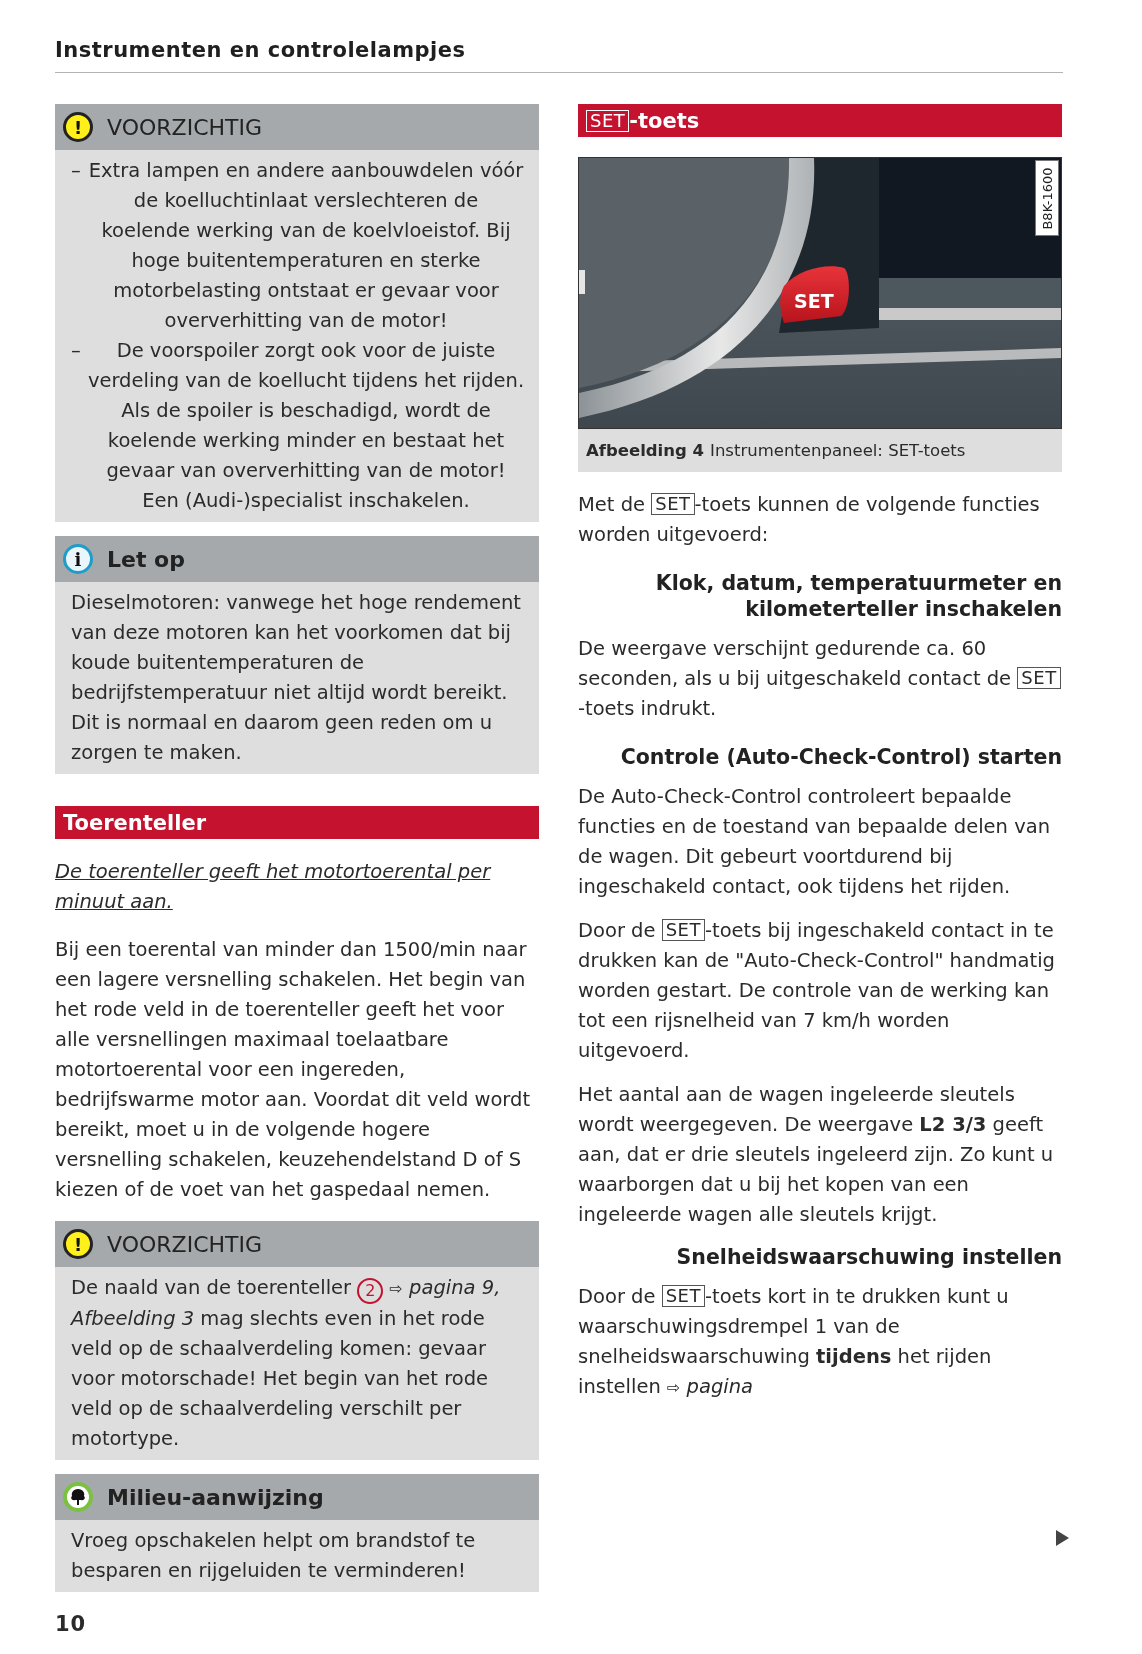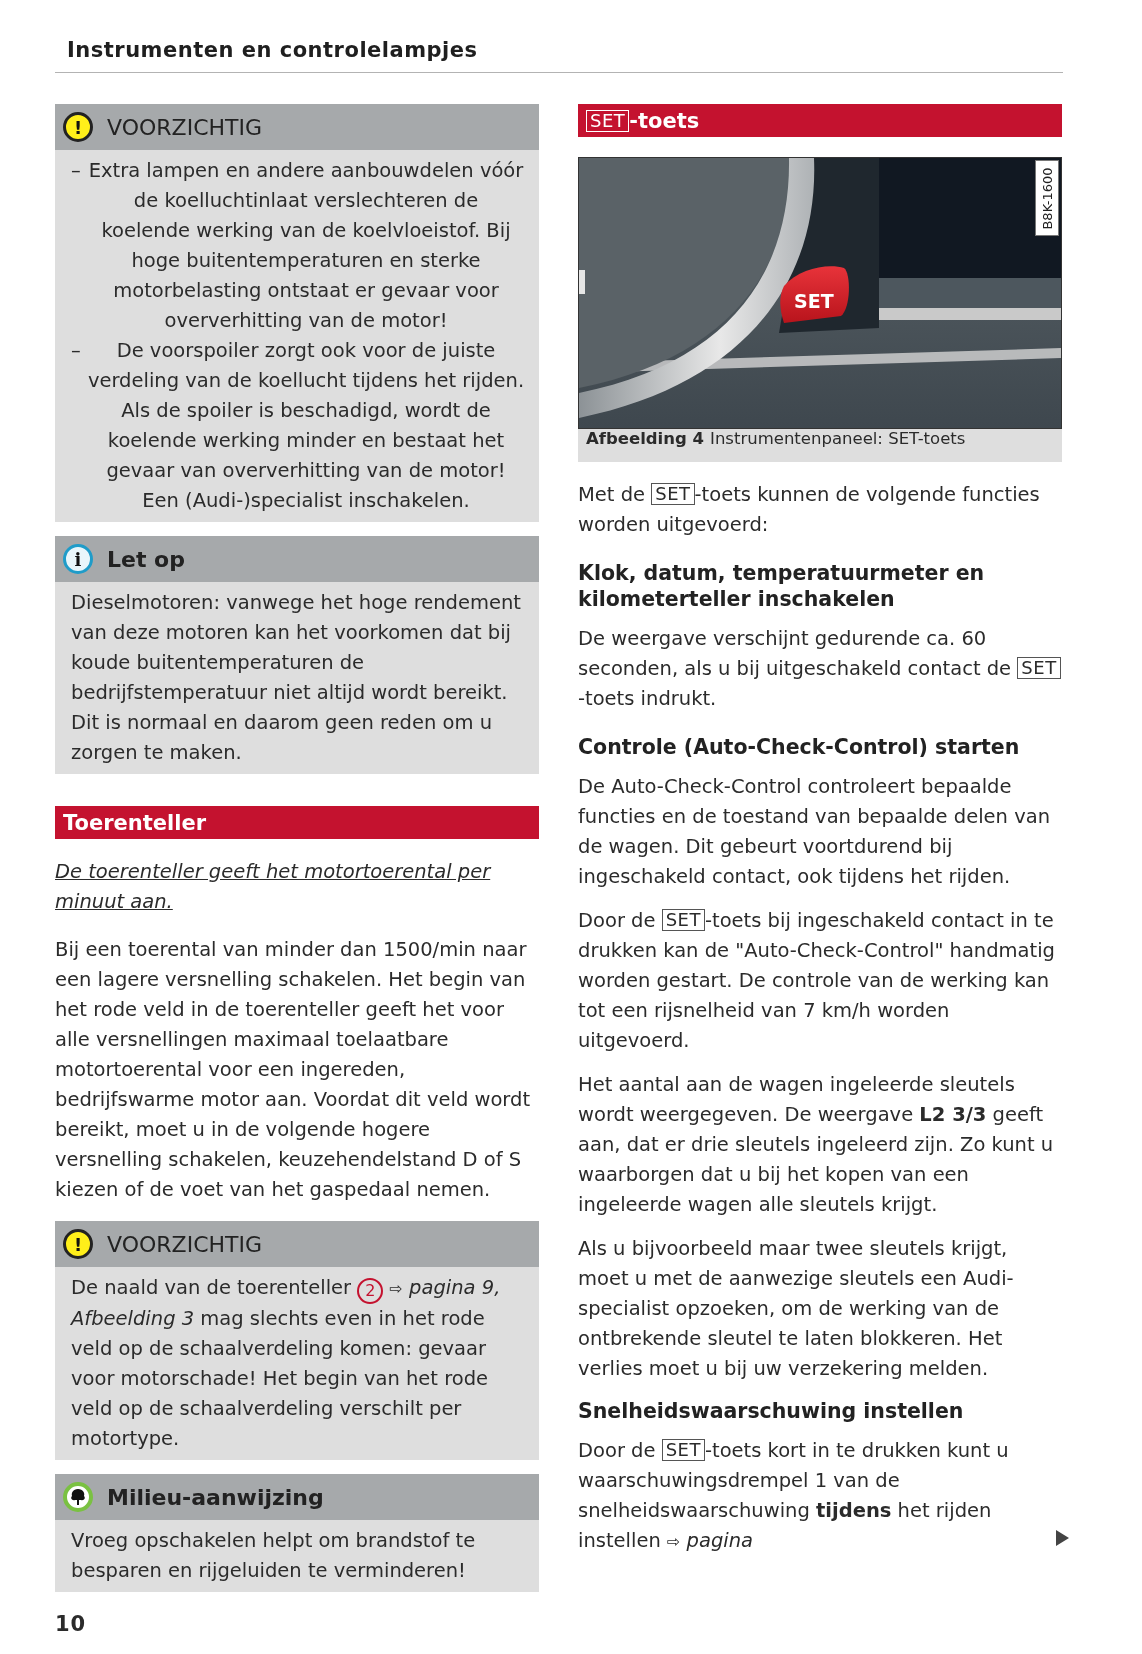--- a/index.html
+++ b/index.html
@@ -2,21 +2,21 @@
 <html><head>
 <meta charset="utf-8">
 <style>
   html, body { margin: 0; padding: 0; background: #ffffff; }
   body {
     width: 1142px; height: 1654px; position: relative; overflow: hidden;
     font-family: "DejaVu Sans", "Liberation Sans", sans-serif;
     color: #2b2b2b;
   }
   .running-head {
-    position: absolute; left: 67px; top: 38px;
+    position: absolute; left: 55px; top: 38px;
     font-size: 21px; font-weight: bold; letter-spacing: 0.5px; color: #1f1f1f;
   }
   .head-rule {
     position: absolute; left: 55px; top: 72px; width: 1008px; height: 1px; background: #b3b3b3;
   }
   .col { position: absolute; top: 104px; width: 484px; }
   .col-left { left: 55px; }
   .col-right { left: 578px; }
 
   .box { background: #dedede; margin-bottom: 14px; }
@@ -44,25 +44,25 @@
     height: 33px; display: flex; align-items: center; padding-left: 8px;
   }
   .set-key {
     display: inline-block; border: 1px solid #555; padding: 0 3px; line-height: 20px;
     font-size: 18px; letter-spacing: 0.5px; vertical-align: 1px;
   }
   .red-head .set-key { border-color: #fff; color: #fff; font-weight: normal; }
 
   p.body { margin: 12px 0 14px 0; font-size: 19.5px; line-height: 30px; color: #2b2b2b; }
   p.lead { margin: 18px 0 18px 0; font-size: 19.5px; line-height: 30px; font-style: italic; text-decoration: underline; }
-  h3.sub { margin: 0 0 10px 0; font-size: 20.5px; line-height: 26px; font-weight: bold; color: #222; }
+  h3.sub { margin: 0 0 10px 0; font-size: 20.5px; line-height: 26px; font-weight: bold; color: #222; text-align: right; }
 
   .figure { margin-top: 20px; width: 484px; }
   .fig-img { position: relative; height: 272px; background: #48535c; overflow: hidden; border: 1px solid #333; box-sizing: border-box; }
-  .fig-caption { background: #dedede; height: 33px; display: flex; padding-left: 8px; font-size: 16.5px; }
+  .fig-caption { background: #dedede; height: 43px; display: flex; align-items: center; padding-left: 8px; font-size: 16.5px; }
   .fig-caption b { margin-right: 6px; }
   .fig-code {
     position: absolute; right: 2px; top: 2px; width: 22px; height: 74px; background: #fff;
     border: 1px solid #777; display: flex; align-items: center; justify-content: center;
   }
   .fig-code span { transform: rotate(-90deg); font-size: 13px; white-space: nowrap; color: #222; }
 
   .circled-num {
     display: inline-block; width: 22px; height: 22px; border: 2px solid #c4122f; border-radius: 50%;
     color: #c4122f; text-align: center; line-height: 22px; font-size: 16px; box-sizing: content-box; vertical-align: -2px;
@@ -201,21 +201,20 @@
   <p class="body">De Auto-Check-Control controleert bepaalde functies en de toestand van bepaalde delen van de wagen. Dit gebeurt voortdurend bij ingeschakeld contact, ook tijdens het rijden.</p>
   <p class="body">
     <span>Door de</span>
     <span class="set-key">SET</span><span>-toets bij ingeschakeld contact in te drukken kan de "Auto-Check-Control" handmatig worden gestart. De controle van de werking kan tot een rijsnelheid van 7 km/h worden uitgevoerd.</span>
   </p>
   <p class="body">
     <span>Het aantal aan de wagen ingeleerde sleutels wordt weergegeven. De weergave</span>
     <b>L2 3/3</b>
     <span>geeft aan, dat er drie sleutels ingeleerd zijn. Zo kunt u waarborgen dat u bij het kopen van een ingeleerde wagen alle sleutels krijgt.</span>
   </p>
-  <p class="body">Als u bijvoorbeeld maar twee sleutels krijgt, moet u met de aanwezige sleutels een Audi-specialist opzoeken, om de werking van de ontbrekende sleutel te laten blokkeren. Het verlies moet u bij uw verzekering melden.</p>
 
   <h3 class="sub" style="margin-top:5px">Snelheidswaarschuwing instellen</h3>
   <p class="body">
     <span>Door de</span>
     <span class="set-key">SET</span><span>-toets kort in te drukken kunt u waarschuwingsdrempel 1 van de snelheidswaarschuwing</span>
     <b>tijdens</b>
     <span>het rijden instellen</span>
     <span class="xref-arrow">⇨</span>
     <span class="italic">pagina</span>
   </p>

